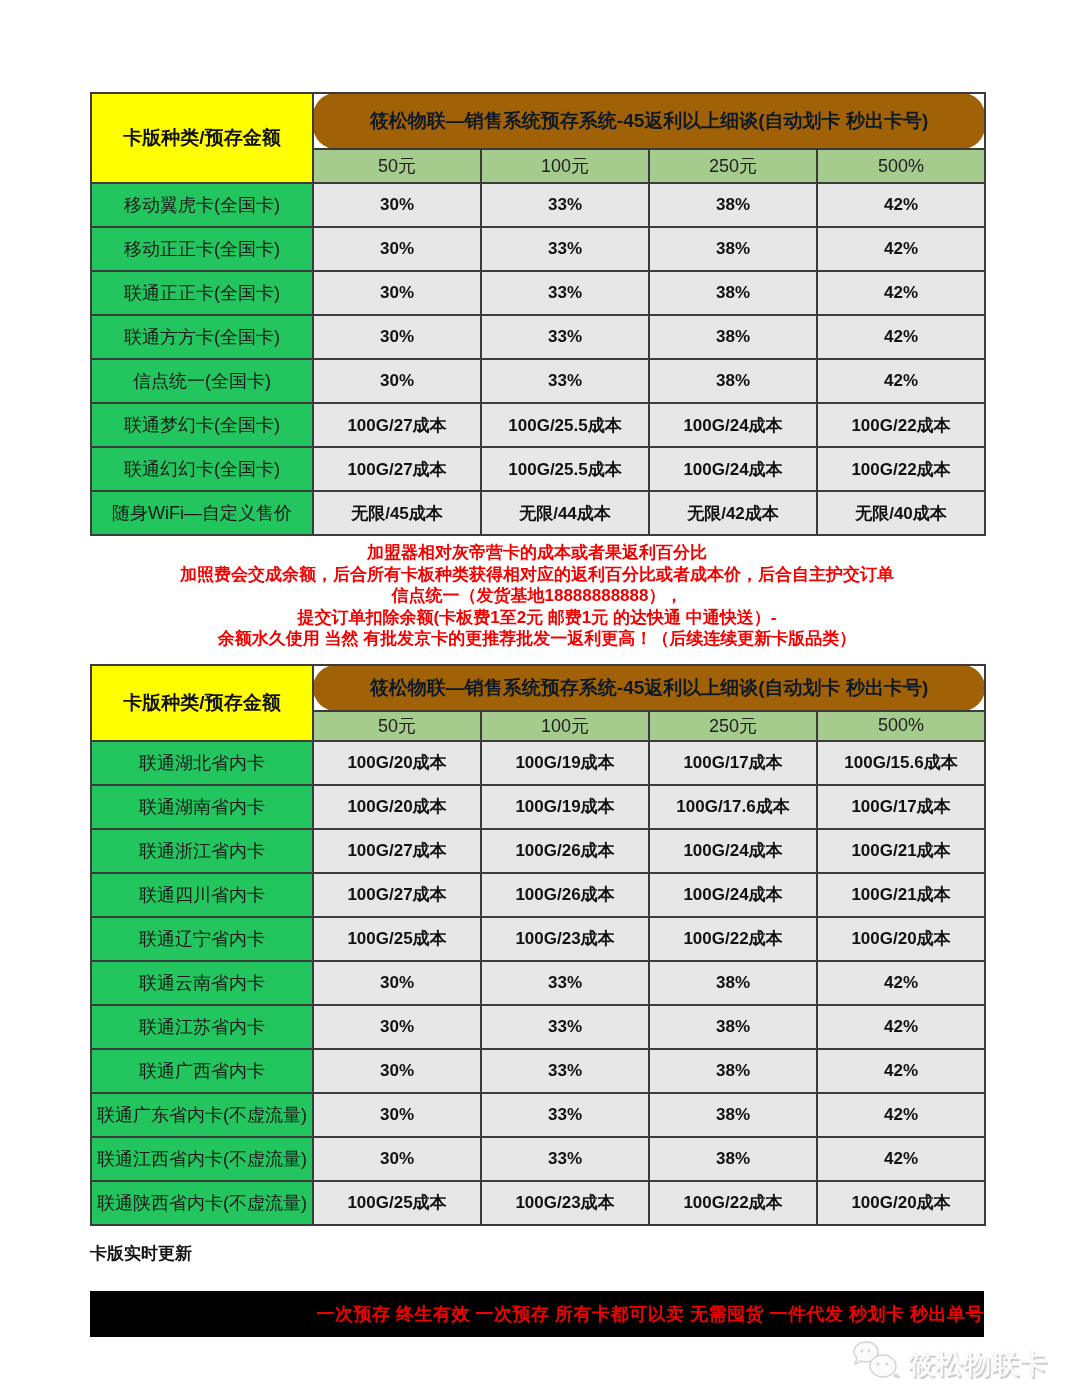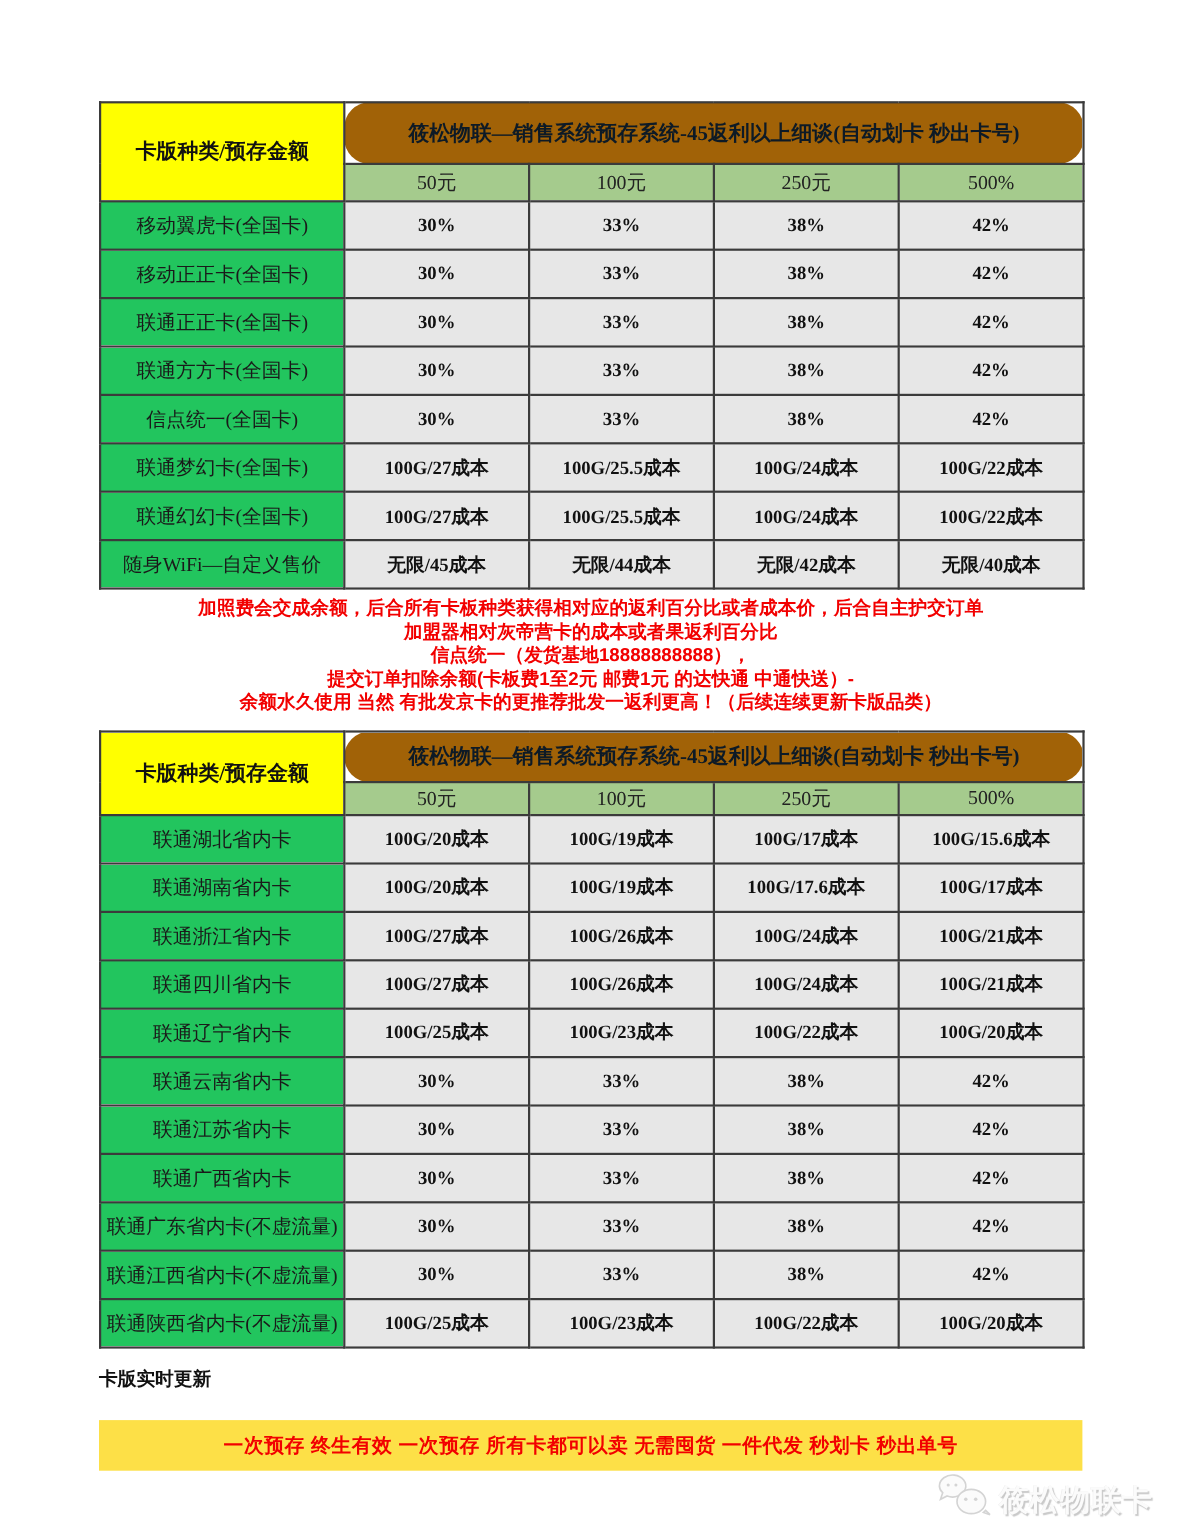--- a/index.html
+++ b/index.html
@@ -7,21 +7,20 @@
     width:1080px;height:1398px;position:relative;background:#ffffff;
     font-family:"Liberation Sans","DejaVu Sans",sans-serif;
     -webkit-font-smoothing:antialiased;
   }
   .page{position:absolute;left:90px;top:92px;width:894px;}
 
   
   table.price-table{
     border-collapse:collapse;table-layout:fixed;width:894px;
     border:2px solid #1d4ed8;
-    font-family:Liberation Serif, serif;
   }
   table.price-table col.c-label{width:222px;}
   table.price-table col.c-val{width:168px;}
   table.price-table th,table.price-table td{
     border:2px solid #3b3b3b;text-align:center;vertical-align:middle;
     padding:0 2px;overflow:hidden;
   }
   th.corner{
     background:#ffff00;color:#111;font-weight:bold;font-size:19px;
   }
@@ -48,22 +47,22 @@
   .notice div{
     color:#f20000;font-weight:bold;font-size:17px;line-height:21.5px;
     white-space:nowrap;
   }
 
   
   .update-note{
     margin-top:16px;color:#111;font-weight:bold;font-size:17px;
   }
   .banner{
-    margin-top:26px;background:#fde047;height:46px;
-    display:flex;align-items:center;justify-content:center;
+    margin-top:26px;background:#000000;height:46px;
+    display:flex;align-items:center;justify-content:flex-end;
   }
   .banner span{color:#f20000;font-weight:bold;font-size:18px;letter-spacing:0.5px;}
 
   
   .watermark{
     position:absolute;right:32px;bottom:10px;display:flex;align-items:center;gap:6px;
   }
   .watermark .brand{
     font-size:27px;font-weight:bold;color:#fbfbfb;
     text-shadow:1.5px 1.5px 1px #c9c9c9, -0.5px -0.5px 0 #eeeeee;
@@ -149,22 +148,22 @@
           <th class="row-label">随身WiFi—自定义售价</th>
           <td>无限/45成本</td>
           <td>无限/44成本</td>
           <td>无限/42成本</td>
           <td>无限/40成本</td>
         </tr>
       </tbody>
   </table>
 
   <div class="notice">
+      <div>加盟器相对灰帝营卡的成本或者果返利百分比</div>
       <div>加照费会交成余额，后合所有卡板种类获得相对应的返利百分比或者成本价，后合自主护交订单</div>
-      <div>加盟器相对灰帝营卡的成本或者果返利百分比</div>
       <div>信点统一（发货基地18888888888），</div>
       <div>提交订单扣除余额(卡板费1至2元 邮费1元 的达快通 中通快送）-</div>
       <div>余额水久使用 当然 有批发京卡的更推荐批发一返利更高！（后续连续更新卡版品类）</div>
     </div>
 
   <table class="price-table" id="table2">
     <colgroup>
       <col class="c-label">
         <col class="c-val">
         <col class="c-val">

